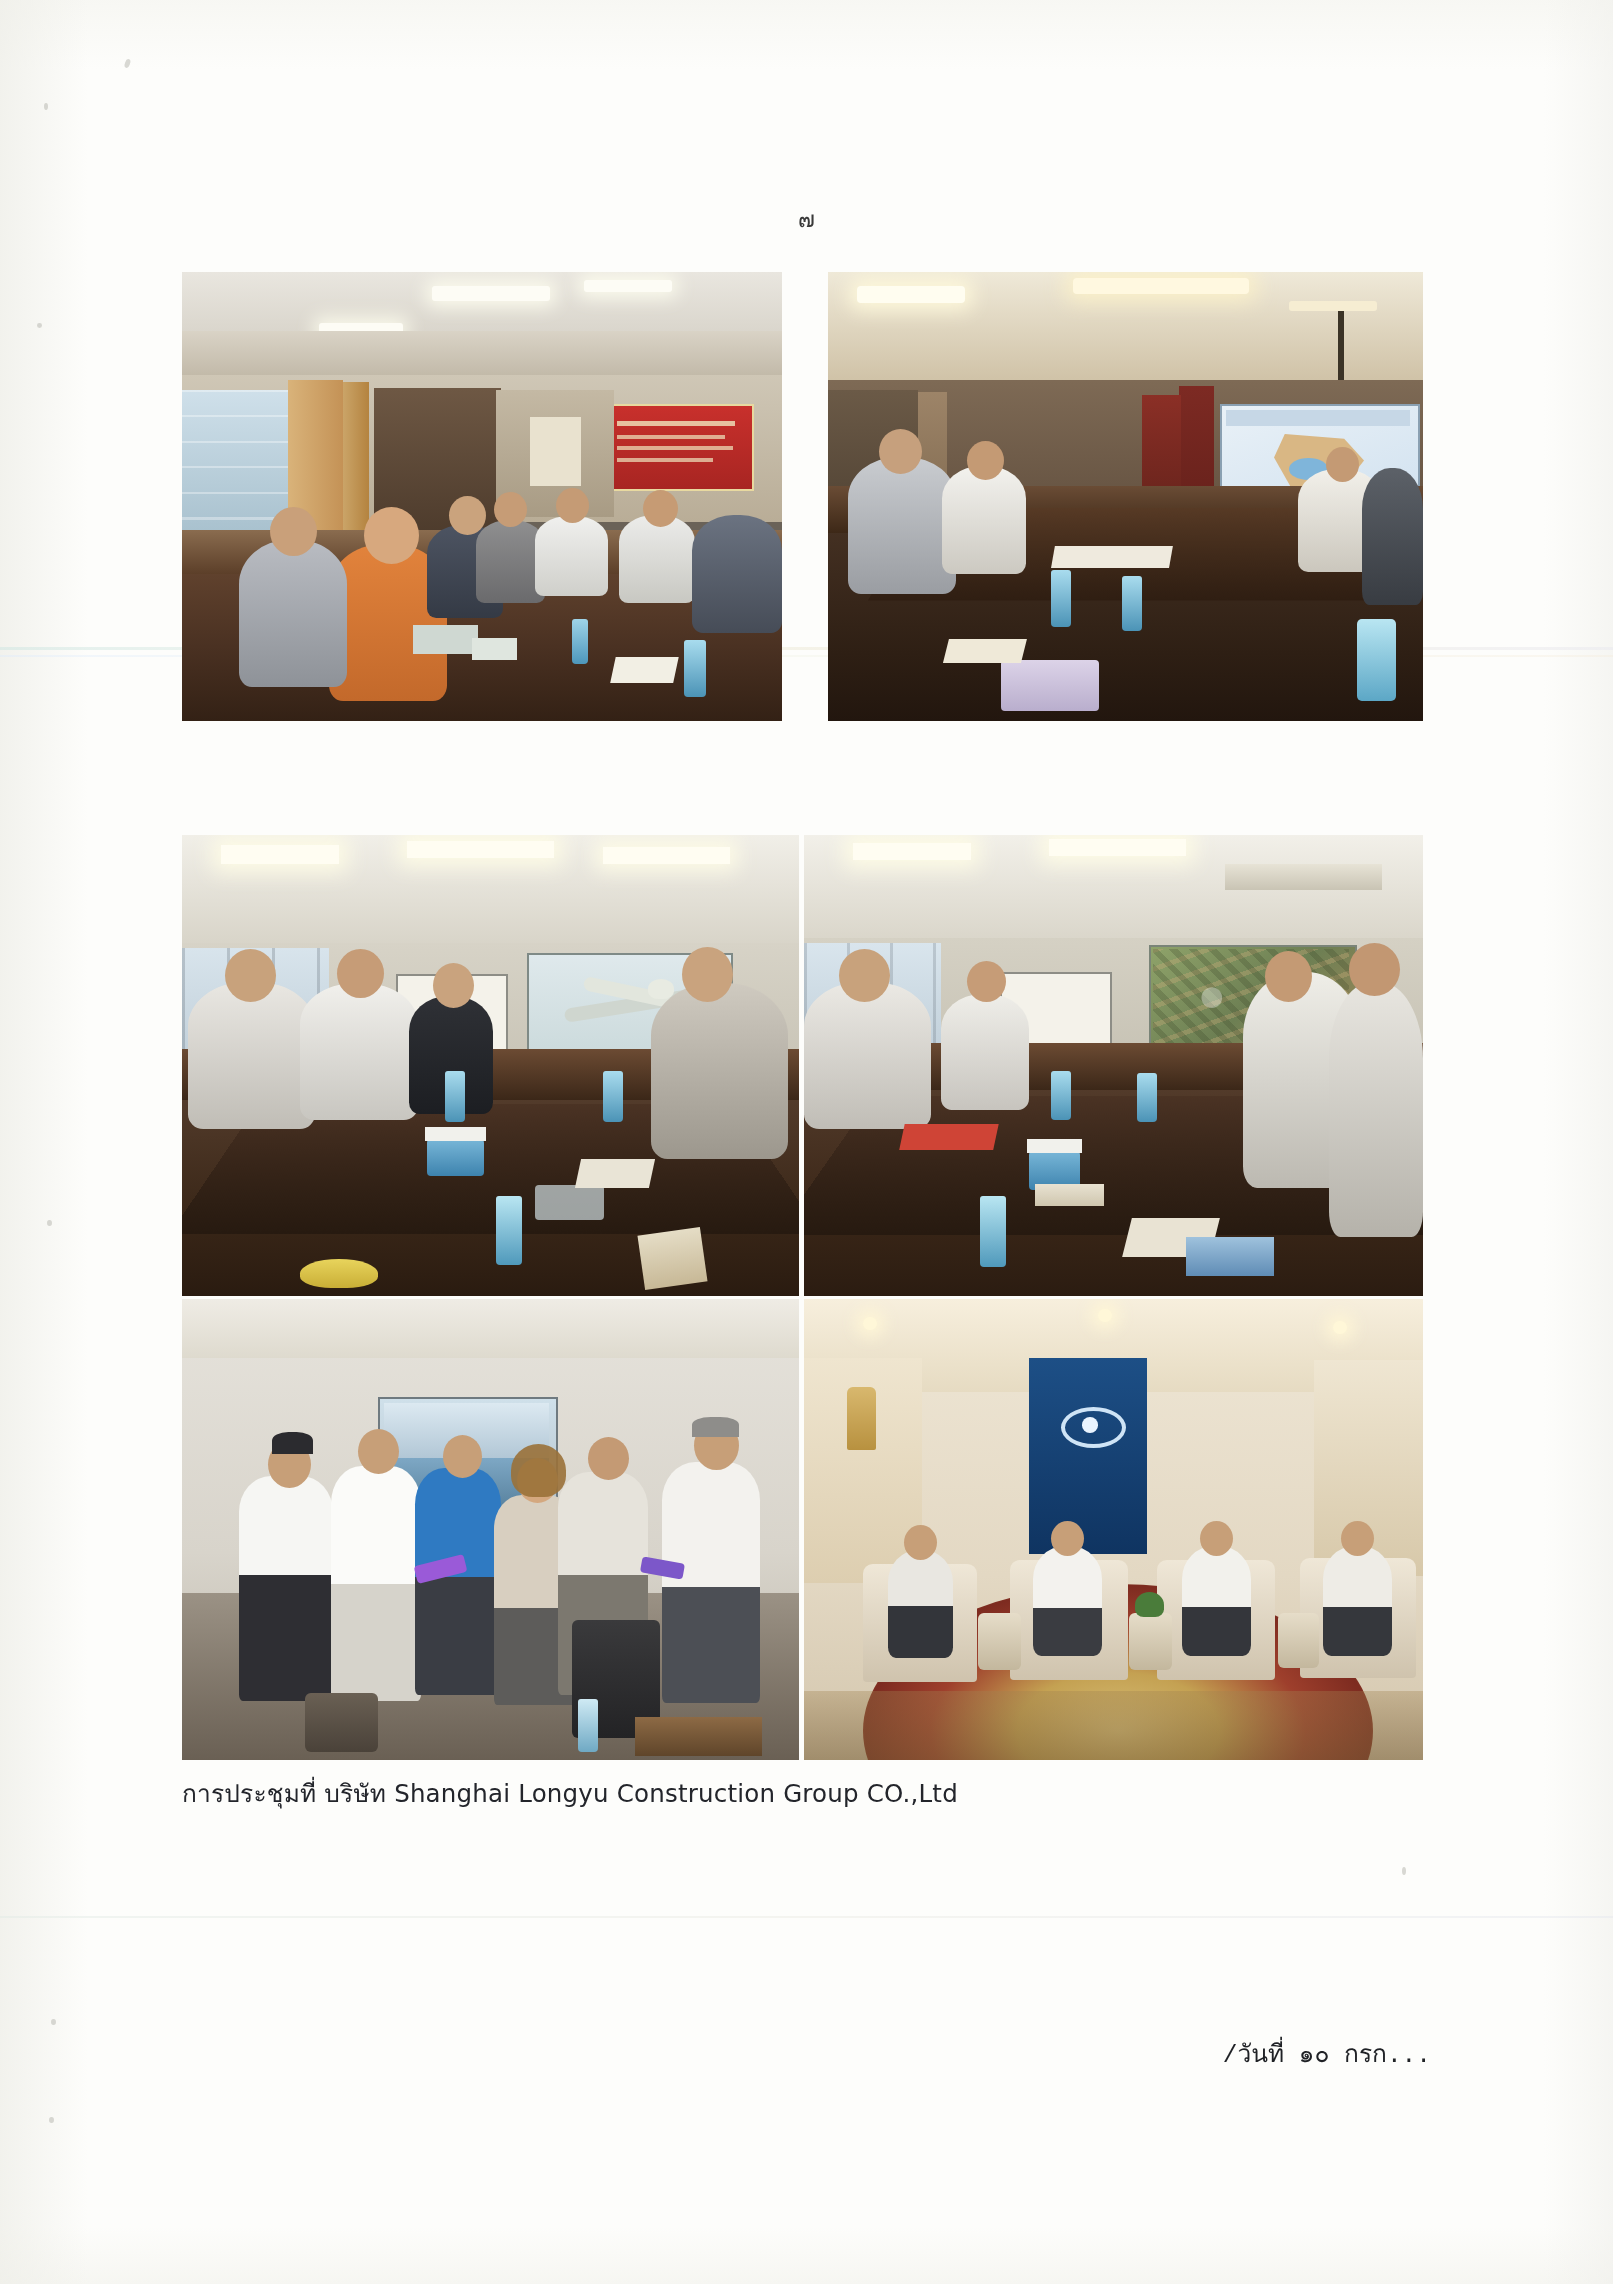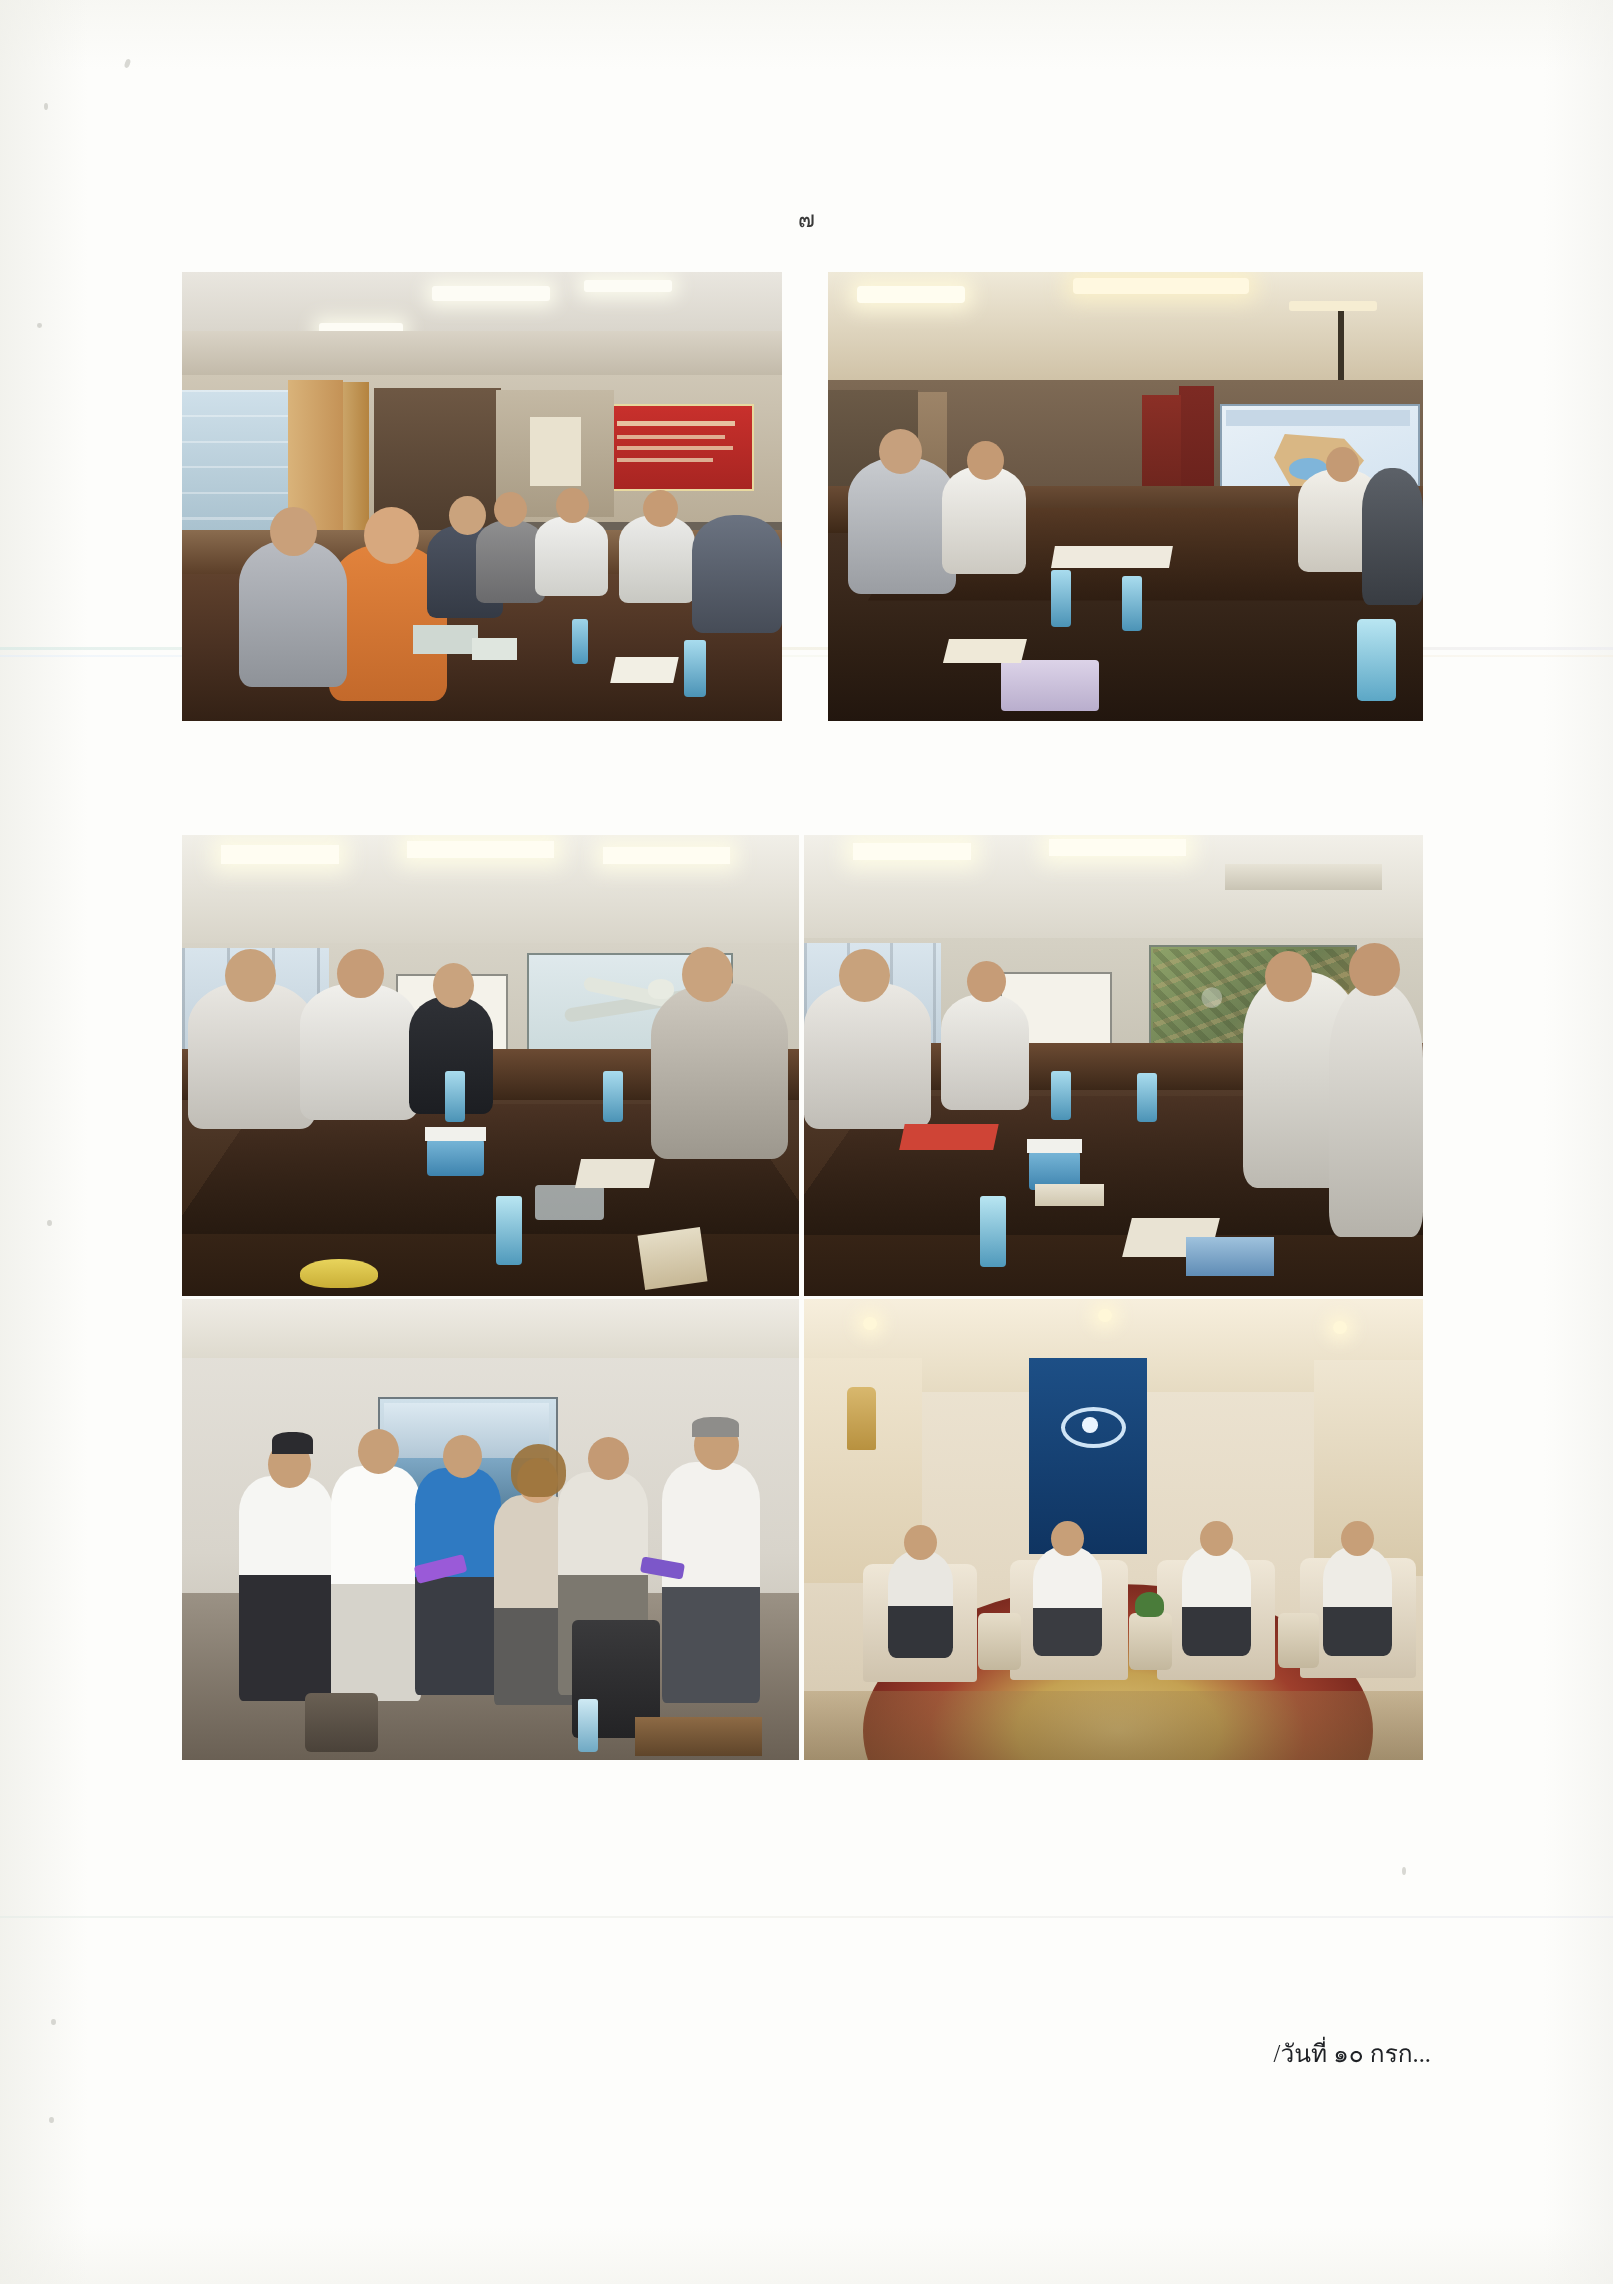--- a/index.html
+++ b/index.html
@@ -72,21 +72,21 @@
     font-family: "DejaVu Sans", "Liberation Sans", sans-serif;
     white-space: nowrap;
     letter-spacing: 0.2px;
   }
   .footer-note {
     position: absolute;
     right: 182px;
     top: 2034px;
     font-size: 24.5px;
     color: #1f2125;
-    font-family: Liberation Serif, serif;
+    font-family: Liberation Mono, monospace;
     white-space: nowrap;
   }
 
   
   .scene { position: absolute; inset: 0; }
 
   
   .ceiling { position:absolute; left:0; right:0; top:0; }
   .person  { position:absolute; border-radius:46% 46% 12% 12% / 30% 30% 10% 10%; }
   .head    { position:absolute; border-radius:50%; }
@@ -405,16 +405,17 @@
       <div class="person" style="left:519px;bottom:104px;width:69px;height:110px;background:linear-gradient(180deg,#eeece6 0 55%,#35373c 55%);"></div>
       <div class="head" style="left:537px;bottom:204px;width:33px;height:35px;background:#c79f78;"></div>
 
       <div class="tablelow" style="left:174px;bottom:90px;width:43px;height:57px;"></div>
       <div class="tablelow" style="left:325px;bottom:90px;width:43px;height:57px;"></div>
       <div class="tablelow" style="left:474px;bottom:92px;width:41px;height:55px;"></div>
       <div style="position:absolute;left:331px;bottom:143px;width:29px;height:25.5px;background:#4a7c3a;border-radius:50% 50% 30% 30%;"></div>
     </div>
   </div>
 
+  <div class="caption" style="left:182px; top:1774px;">การประชุมที่ บริษัท Shanghai Longyu Construction Group CO.,Ltd</div>
 
   <div class="footer-note">/วันที่ ๑๐ กรก...</div>
 </div>
 
 
 </body></html>

